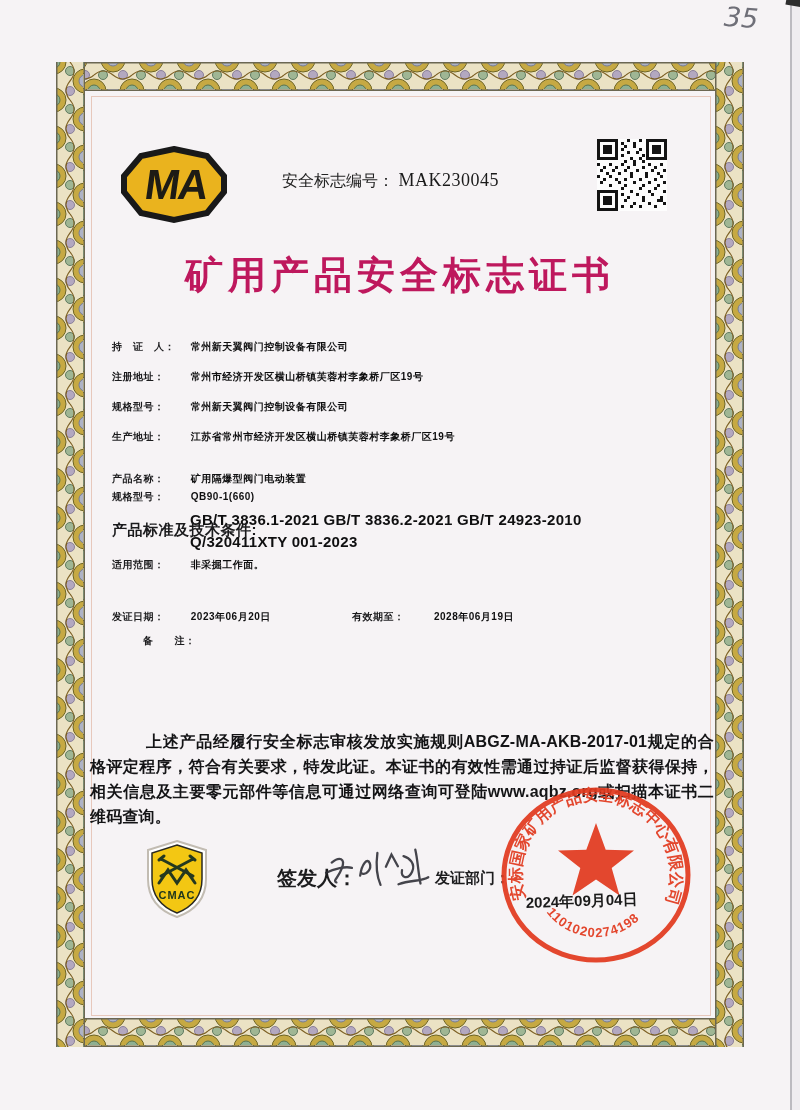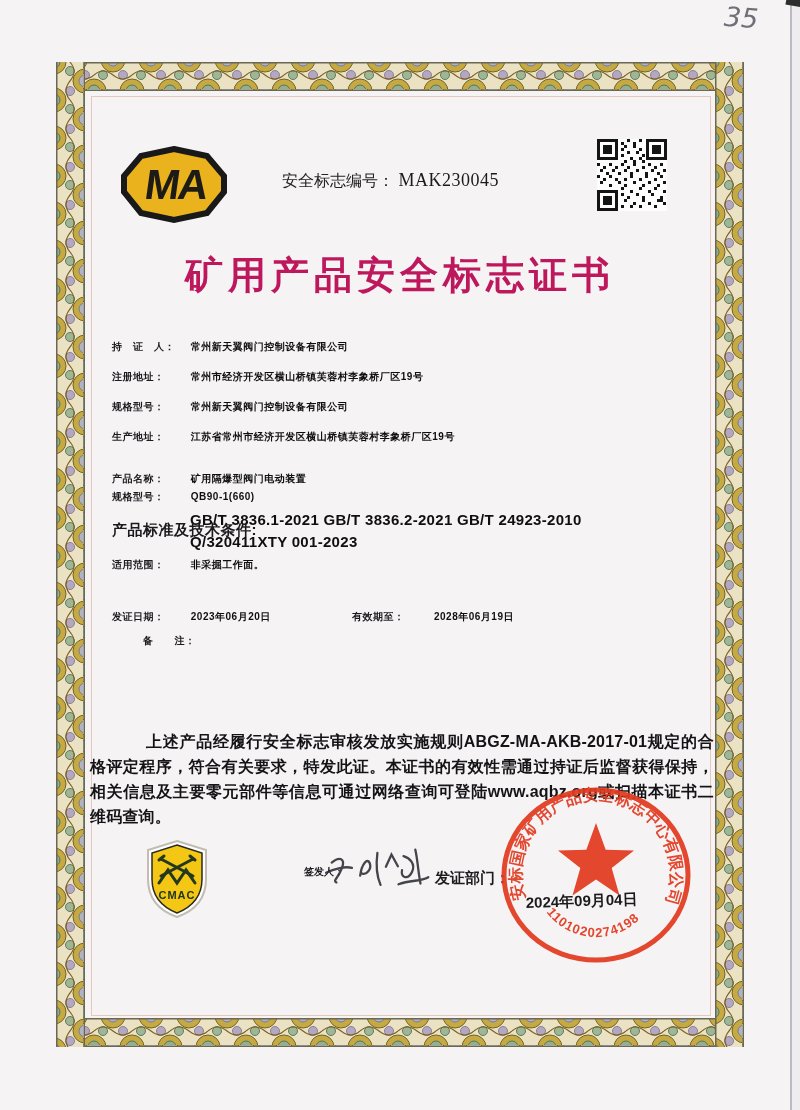--- a/index.html
+++ b/index.html
@@ -20,21 +20,21 @@
   .frow{position:absolute;left:112px;font-size:10px;font-weight:bold;white-space:nowrap;}
   .flabel{display:inline-block;min-width:76px;color:#1b1b1d;letter-spacing:.5px;}
   .fvalue{color:#0f0f10;letter-spacing:.5px;}
   .frow-std{position:absolute;left:112px;top:509px;width:604px;font-size:15px;font-weight:bold;}
   .frow-std .flabel{position:absolute;left:0;top:12px;}
   .frow-std .fvalue{display:block;margin-left:78px;width:414px;white-space:normal;line-height:22px;letter-spacing:.3px;}
   .dates .vlabel{position:absolute;left:240px;top:0;}
   .dates .vvalue{position:absolute;left:322px;top:0;}
   .statement{position:absolute;left:90px;top:729px;width:624px;font-size:16px;font-weight:bold;line-height:25px;text-align:justify;color:#141416;text-indent:56px;letter-spacing:.2px;}
   .cmac{position:absolute;left:144px;top:839px;}
-  .signer-label{position:absolute;left:277px;top:865px;font-size:10px;font-weight:bold;margin-left:27px;}
+  .signer-label{position:absolute;left:277px;top:865px;font-size:20px;font-weight:bold;}
   .signature{position:absolute;left:322px;top:841px;}
   .dept-label{position:absolute;left:435px;top:869px;font-size:15px;font-weight:bold;}
   .seal{position:absolute;left:496px;top:781px;}
 </style>
 </head>
 <body>
 
 <div class="paper">
 
   <div class="scan-right"></div>

